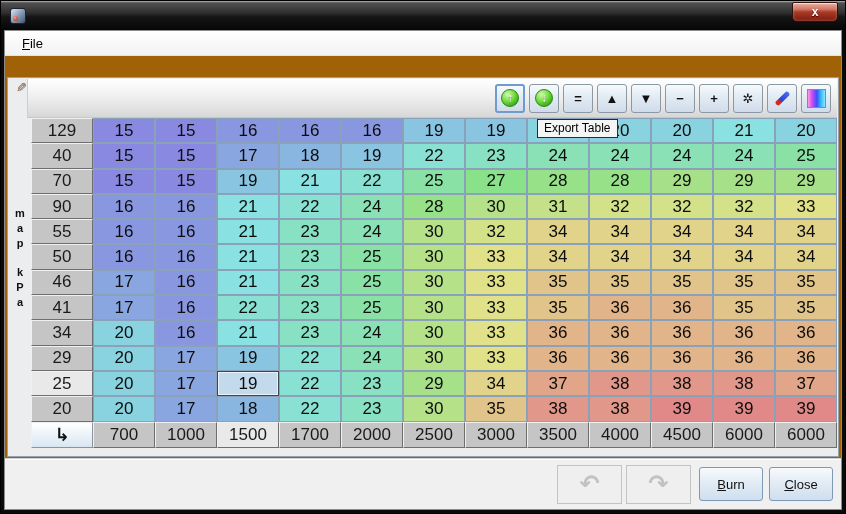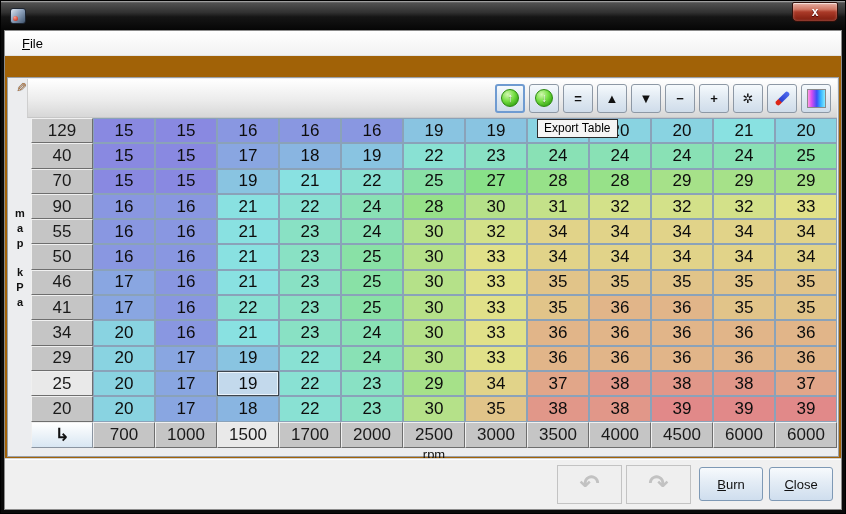--- a/index.html
+++ b/index.html
@@ -383,21 +383,20 @@
           <div class="hcell">2000</div>
           <div class="hcell">2500</div>
           <div class="hcell">3000</div>
           <div class="hcell">3500</div>
           <div class="hcell">4000</div>
           <div class="hcell">4500</div>
           <div class="hcell">6000</div>
           <div class="hcell">6000</div>
         </div>
 
-      <div class="x-label">rpm</div>
     </div>
 
     <div class="footer">
       <div class="flat-btn">
         <span>↶</span>
       </div>
       <div class="flat-btn">
         <span>↷</span>
       </div>
       <div class="cta-btn burn"><u>B</u>urn</div>

